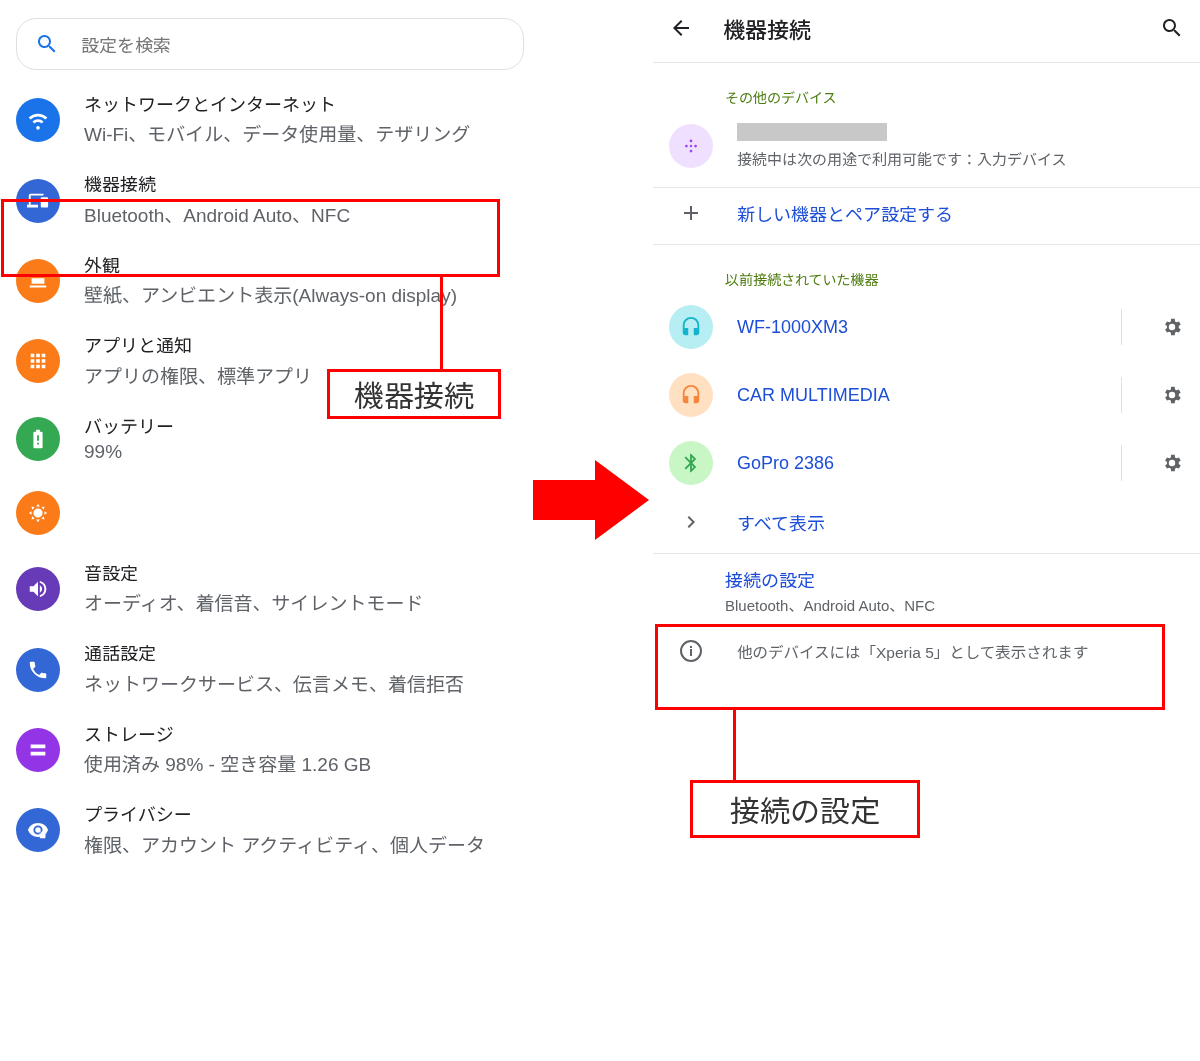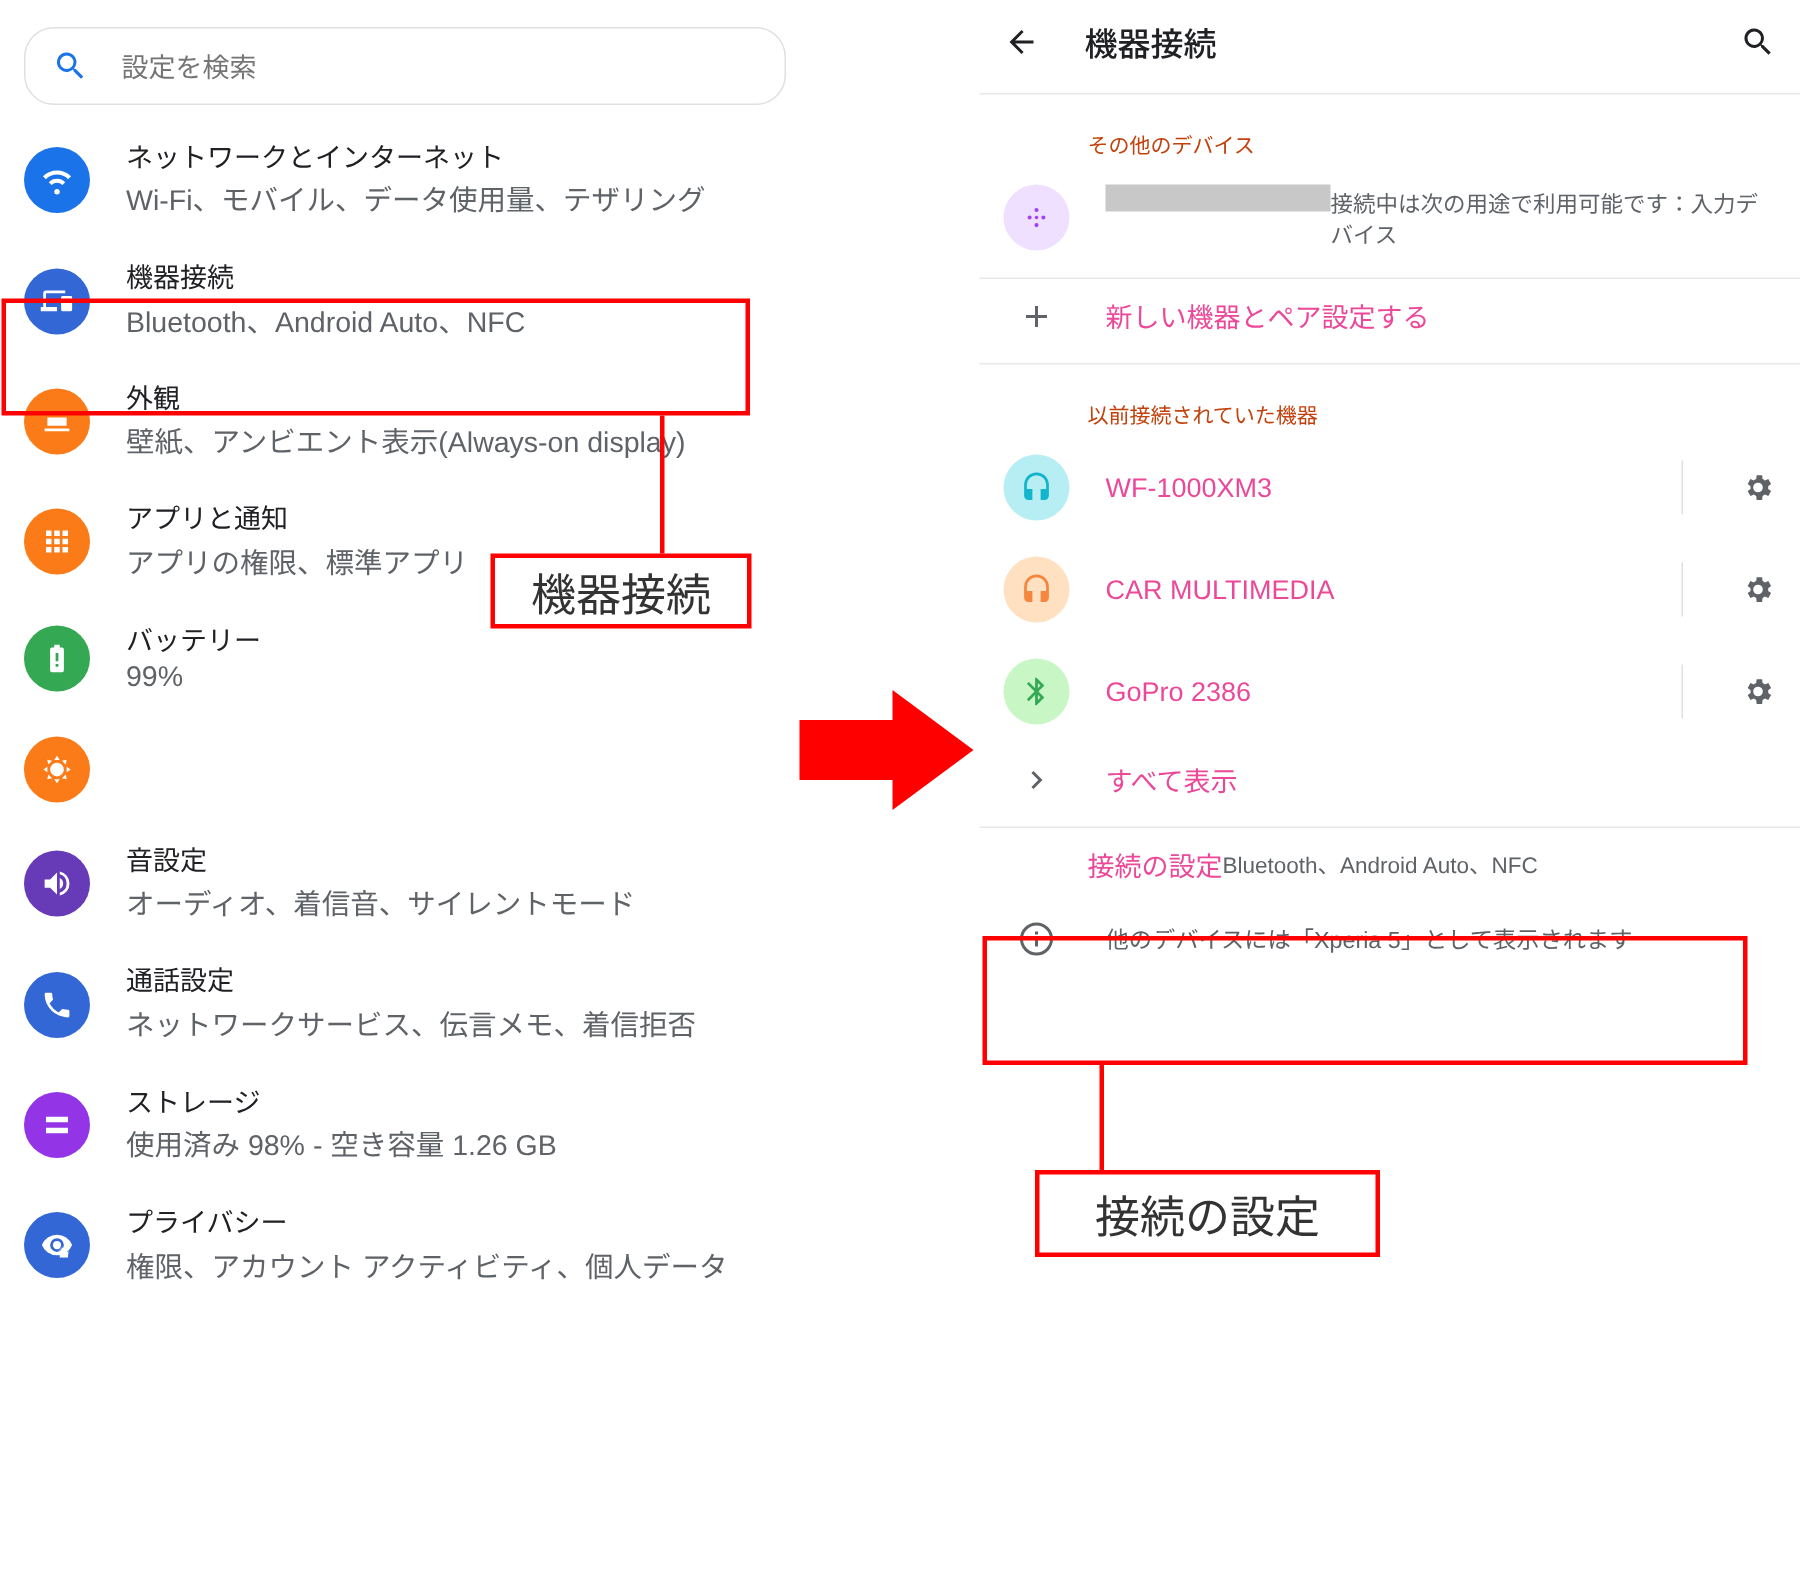--- a/index.html
+++ b/index.html
@@ -29,27 +29,27 @@
   .arrow { position: absolute; left: 533px; top: 460px; width: 120px; height: 80px; }
   .arrow .stem { position: absolute; left: 0; top: 20px; width: 68px; height: 40px; background: #ff0000; }
   .arrow .head { position: absolute; left: 62px; top: 0; width: 0; height: 0; border-left: 54px solid #ff0000; border-top: 40px solid transparent; border-bottom: 40px solid transparent; }
 
   
   .appbar { display: flex; align-items: center; height: 56px; padding: 0 16px; gap: 30px; }
   .appbar svg { width: 24px; height: 24px; }
   .appbar-title { font-size: 22px; font-weight: 500; flex: 1; }
   .rule { height: 1px; background: #e8e8e8; margin-top: 6px; }
 
-  .section-label { font-size: 14px; color: #c2410c; margin: 24px 0 4px 72px; }
+  .section-label { font-size: 14px; color: #4d7c0f; margin: 24px 0 4px 72px; }
 
   .dev-row { display: flex; align-items: center; padding: 12px 16px 12px 16px; gap: 24px; cursor: pointer; }
   .dev-icon { width: 44px; height: 44px; border-radius: 22px; flex: 0 0 44px; display: flex; align-items: center; justify-content: center; }
   .dev-icon svg { width: 22px; height: 22px; }
-  .dev-body { flex: 1; display: flex; flex-direction: row; }
-  .dev-title { font-size: 18px; color: #ec4899; }
+  .dev-body { flex: 1; display: flex; flex-direction: column; }
+  .dev-title { font-size: 18px; color: #1d4ed8; }
   .dev-sub { font-size: 15px; color: #5f6368; margin-top: 2px; }
   .dev-gear { width: 24px; flex: 0 0 24px; display:flex; align-items:center; justify-content:center; }
   .dev-gear svg { width: 22px; height: 22px; fill: #5f6368; }
   .vsep { width: 1px; height: 36px; background: #e0e0e0; margin: 0 14px 0 4px; }
 
   .plain-icon { width: 44px; flex: 0 0 44px; display:flex; align-items:center; justify-content:center; }
   .plain-icon svg { width: 24px; height:24px; fill:#5f6368; }
 
   .redacted { display:inline-block; width:150px; height:18px; background:#c8c8c8; }
 

